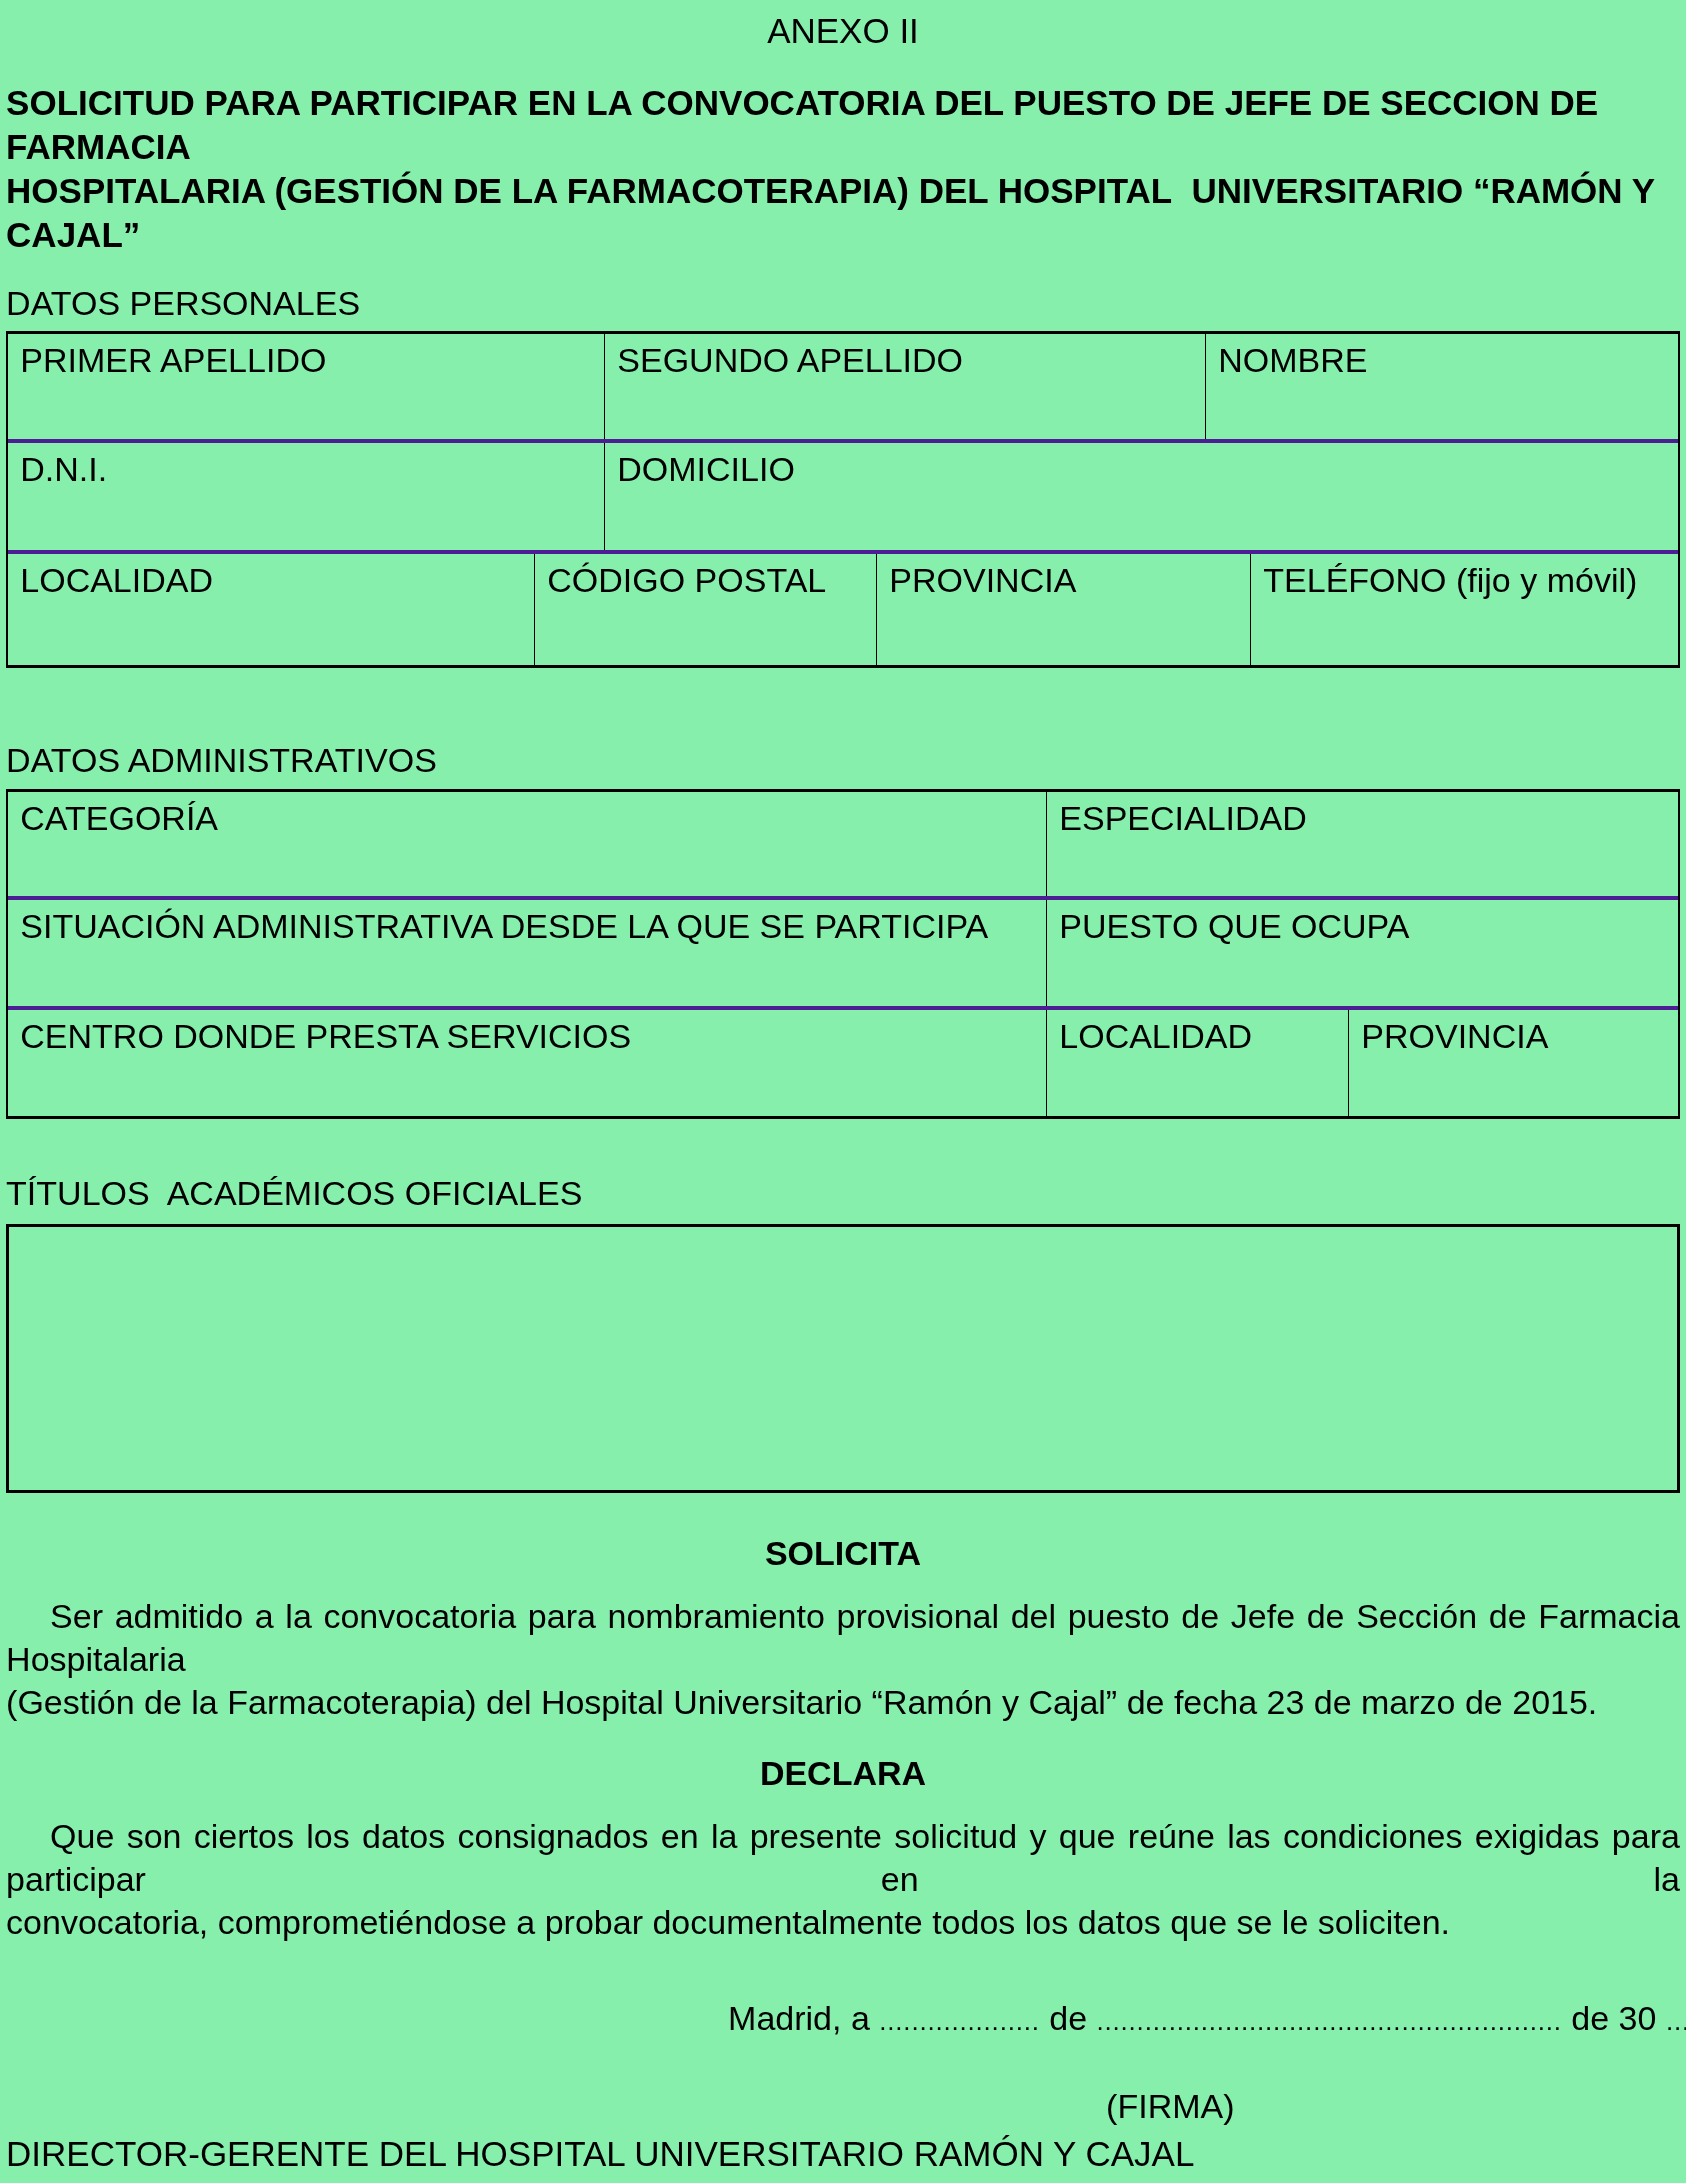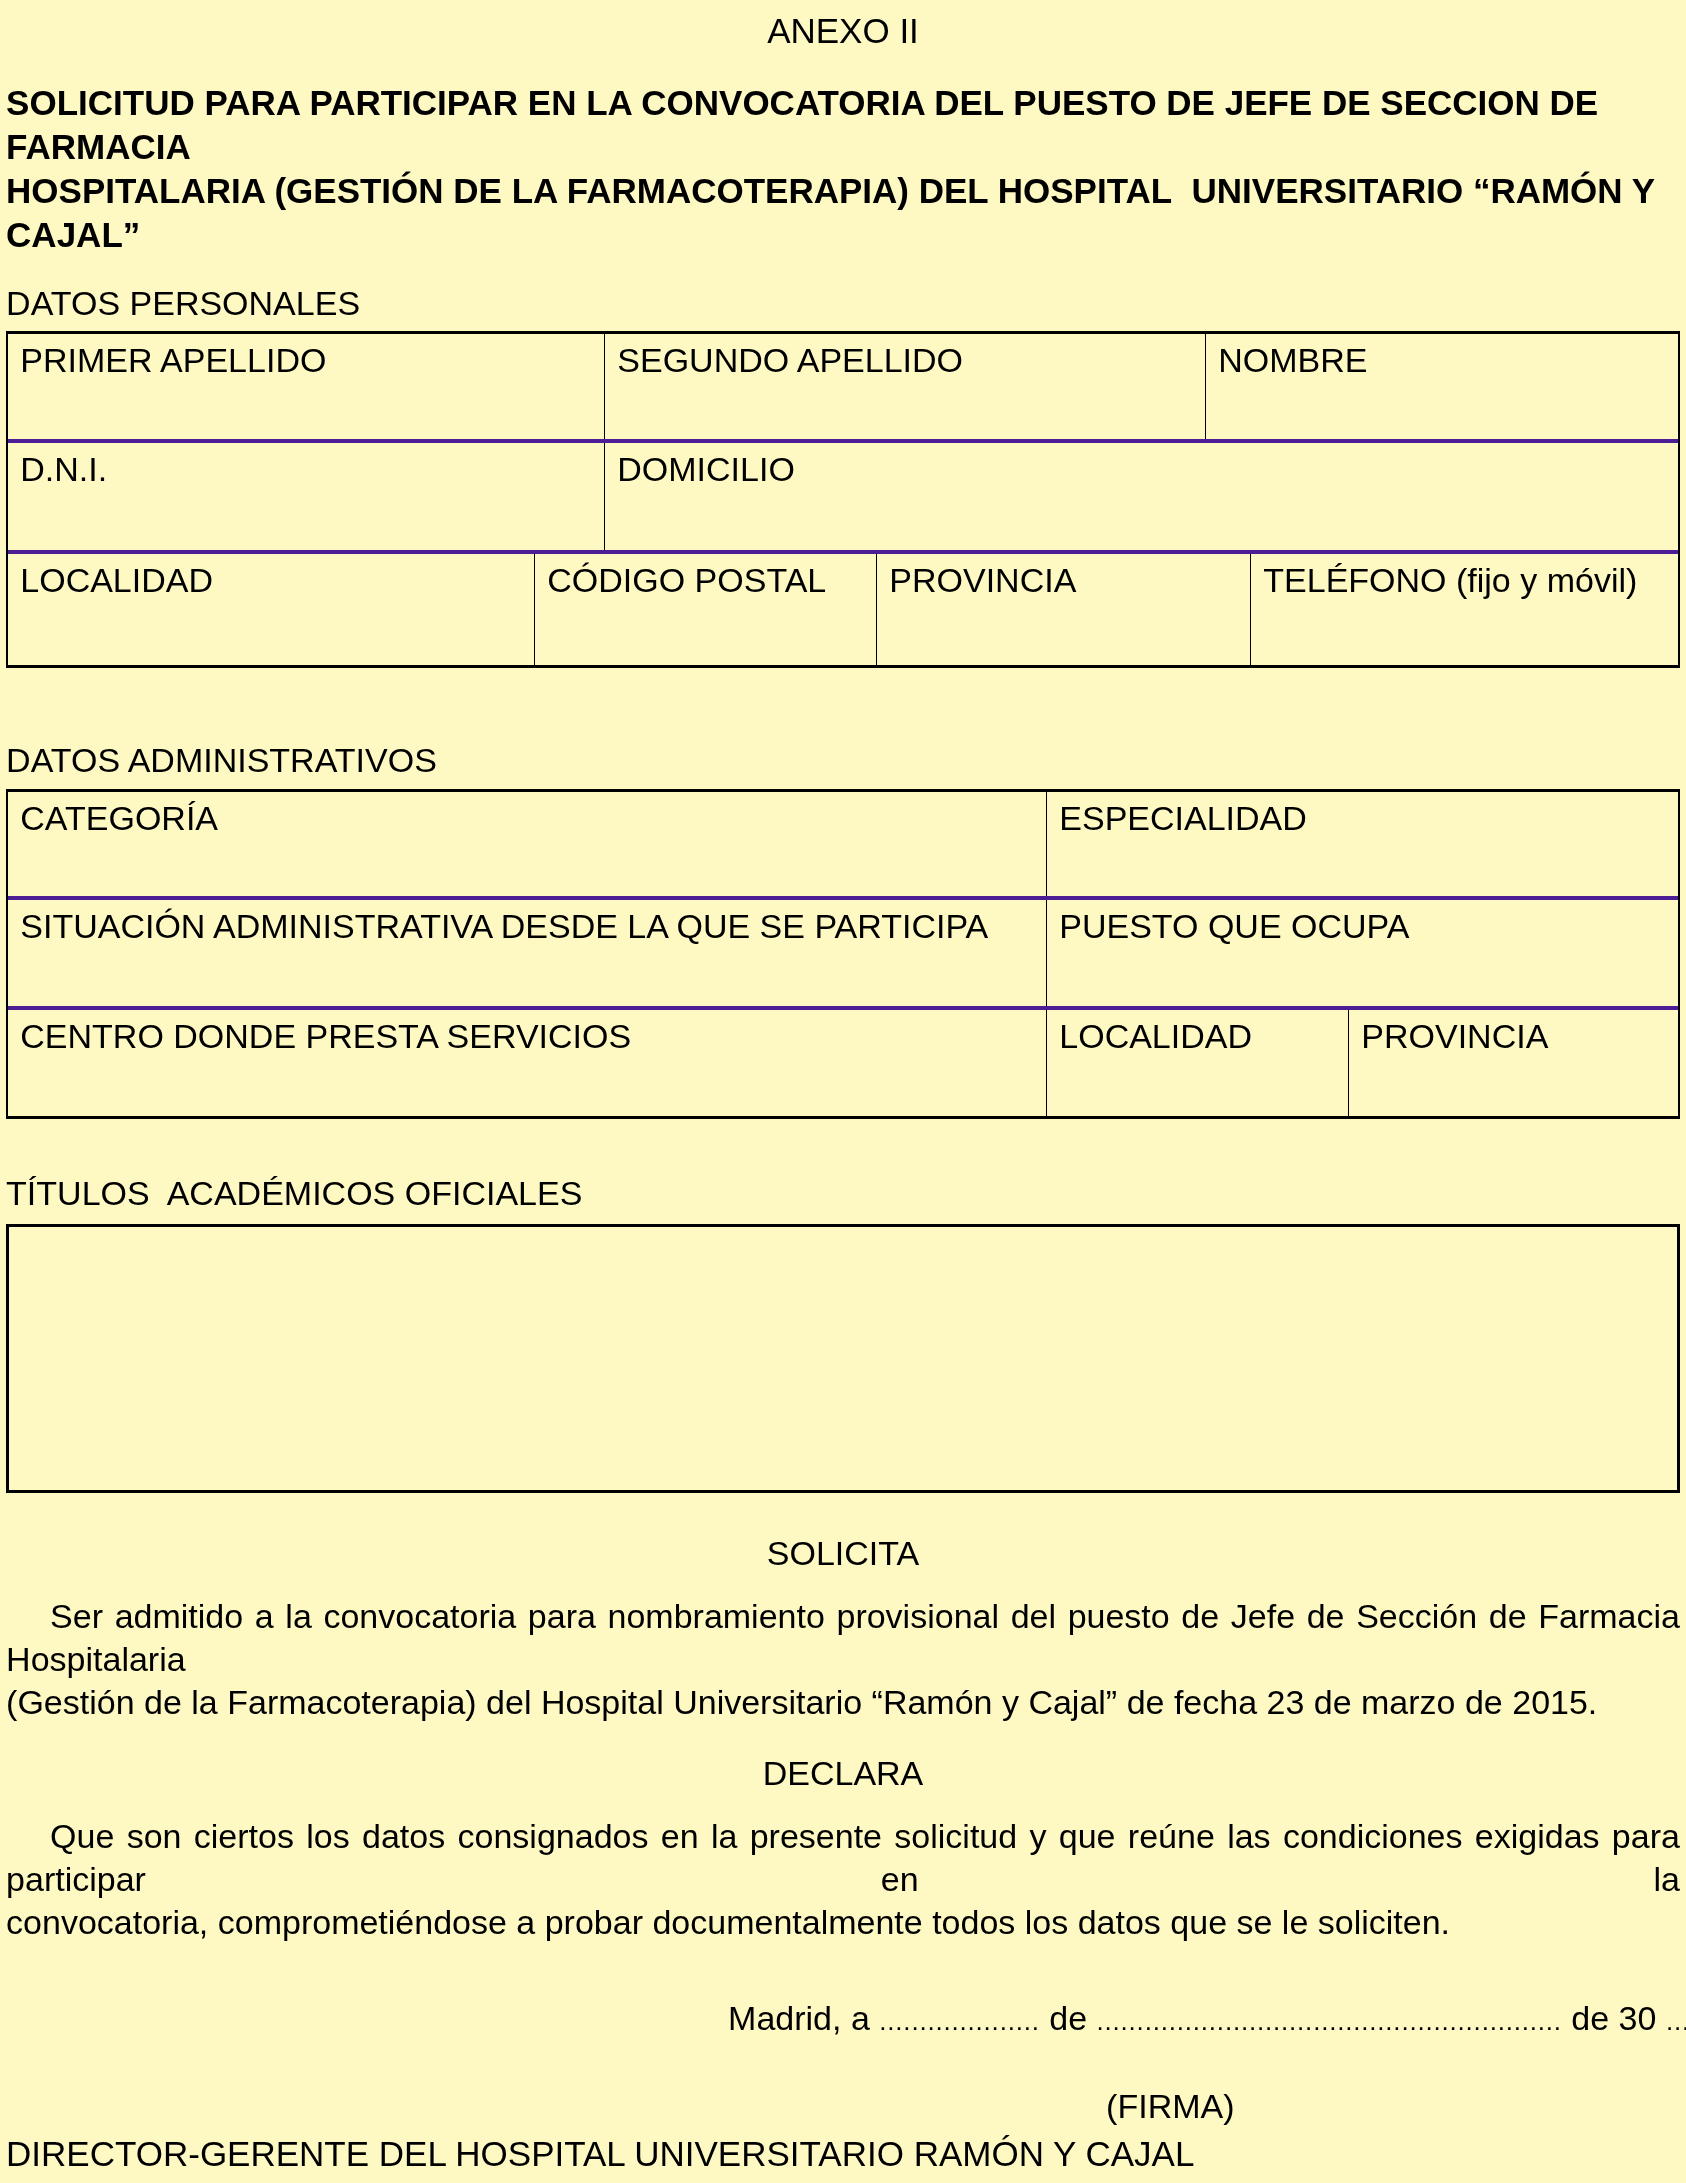--- a/index.html
+++ b/index.html
@@ -1,20 +1,20 @@
 <!DOCTYPE html>
 <html style="font-size:12.2px"><head>
 <meta charset="utf-8">
 <style>
   html, body { margin: 0; padding: 0; background: #ffffff; }
   .page {
     position: relative;
     width: 1686px;
     height: 2183px;
-    background: #fef9c3;
+    background: #86efac;
     color: #000000;
     font-family: "Liberation Sans", sans-serif;
     box-sizing: border-box;
     padding: 12.2px 6.1px 0 6.1px;
     overflow: hidden;
   }
   .annex {
     font-size: 35px;
     line-height: 38px;
     text-align: center;
@@ -61,20 +61,21 @@
     height: 263px;
     border: 3px solid #000;
     border-top-width: 3.8px;
     border-bottom-width: 3.8px;
   }
   .heading {
     margin-top: 41px;
     font-size: 34px;
     line-height: 38px;
     text-align: center;
+    font-weight: bold;
   }
   .para {
     margin-top: 23px;
     font-size: 34px;
     line-height: 43px;
   }
   .para .line { display: block; }
   .para .line.justify {
     text-align: justify;
     text-align-last: justify;

